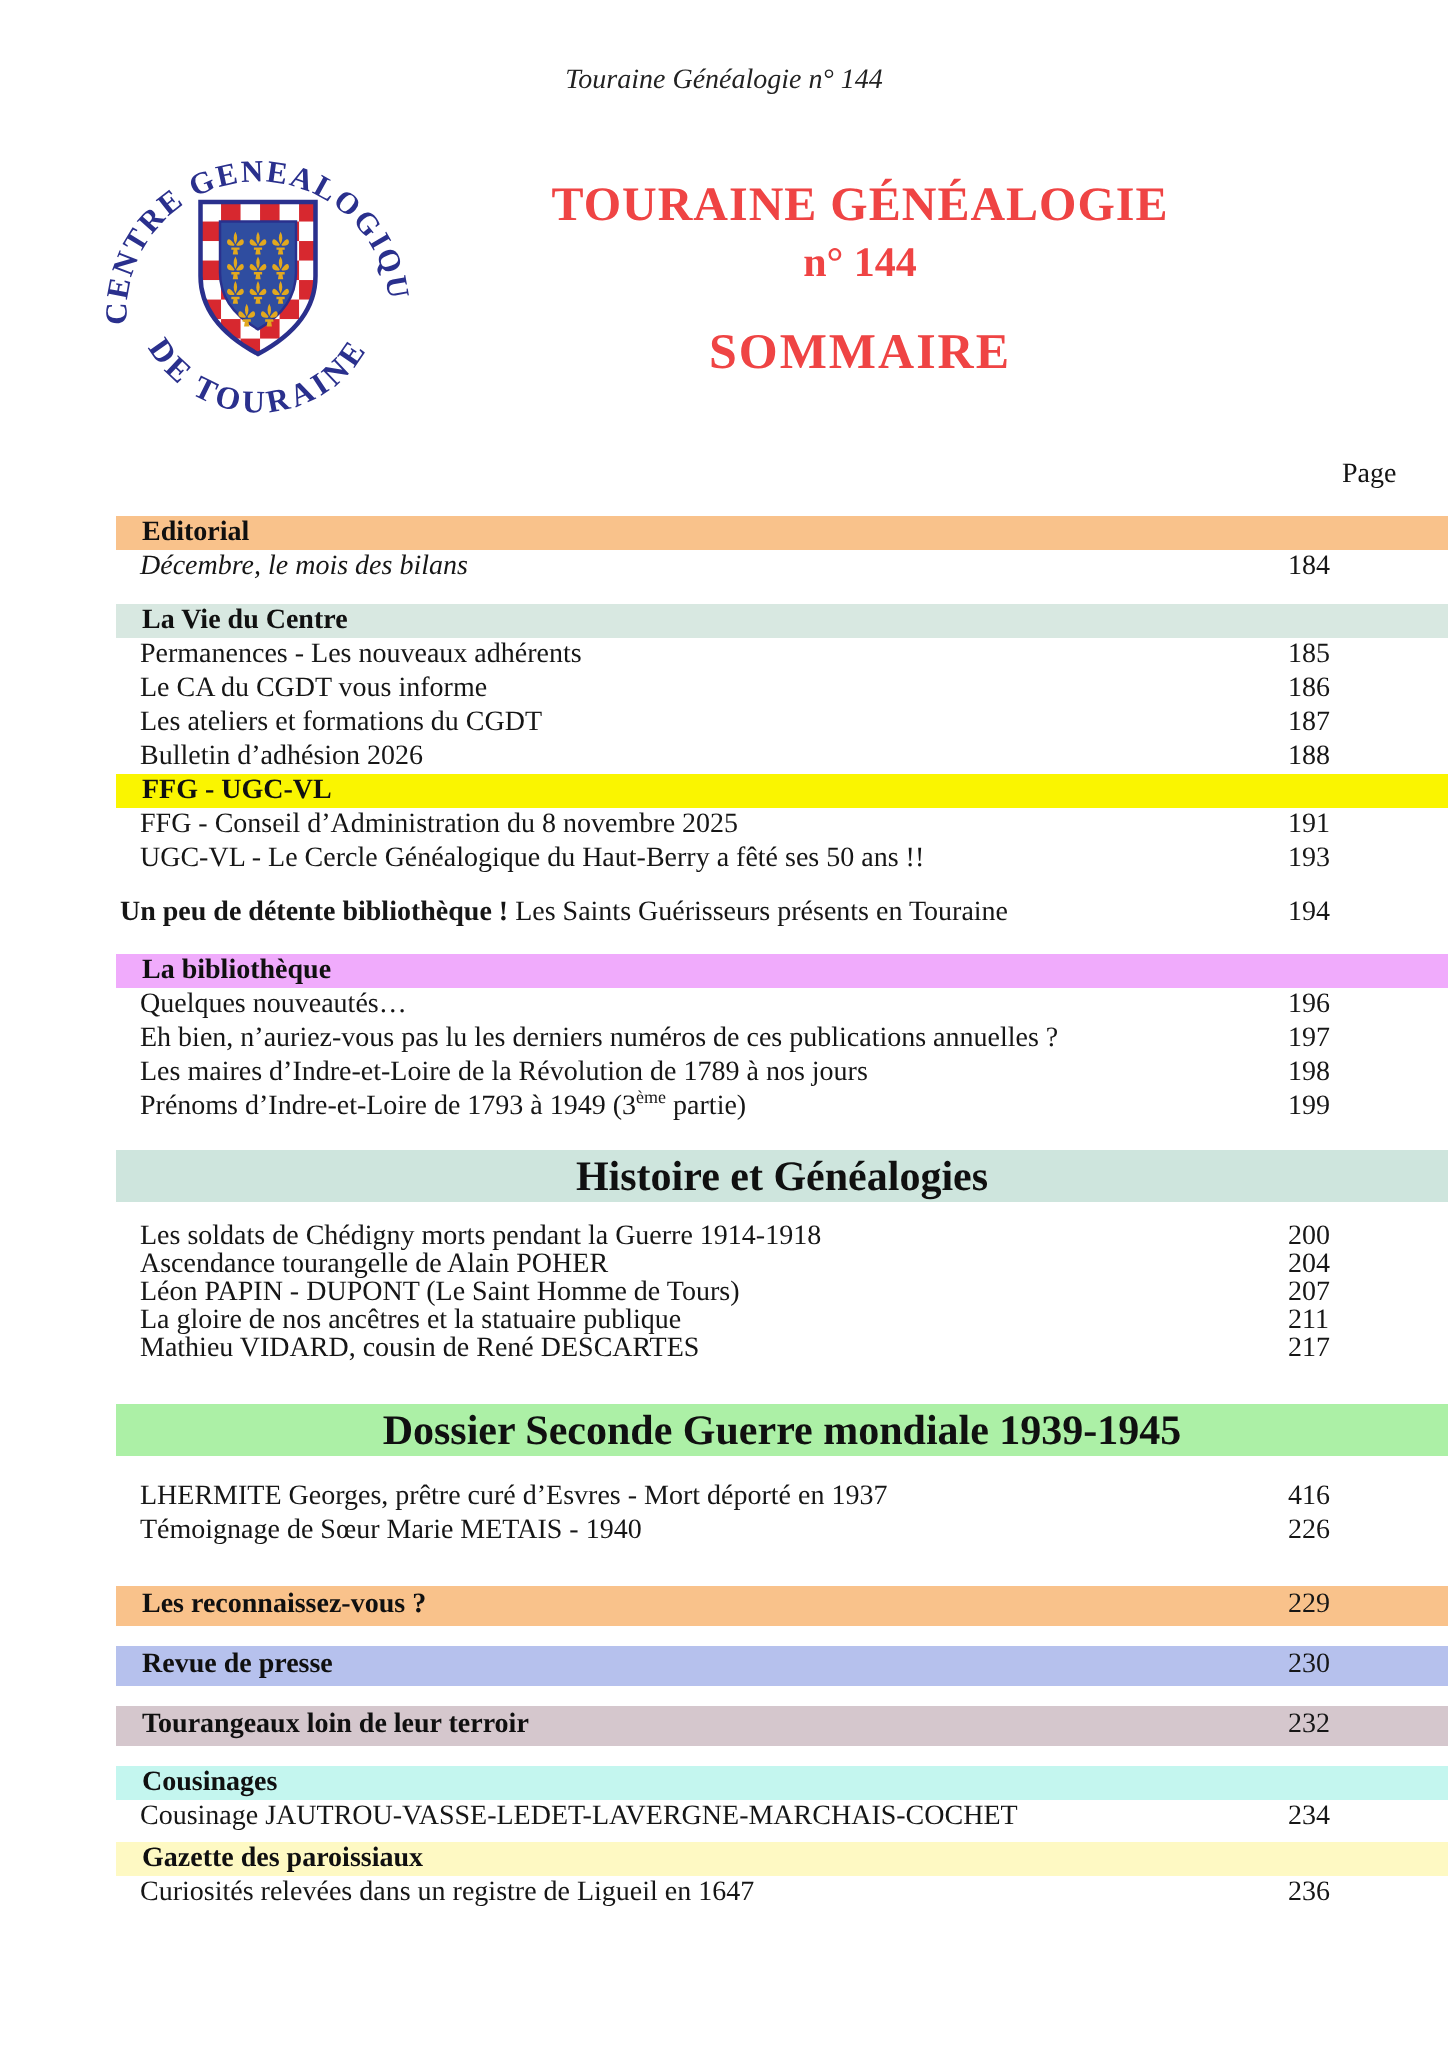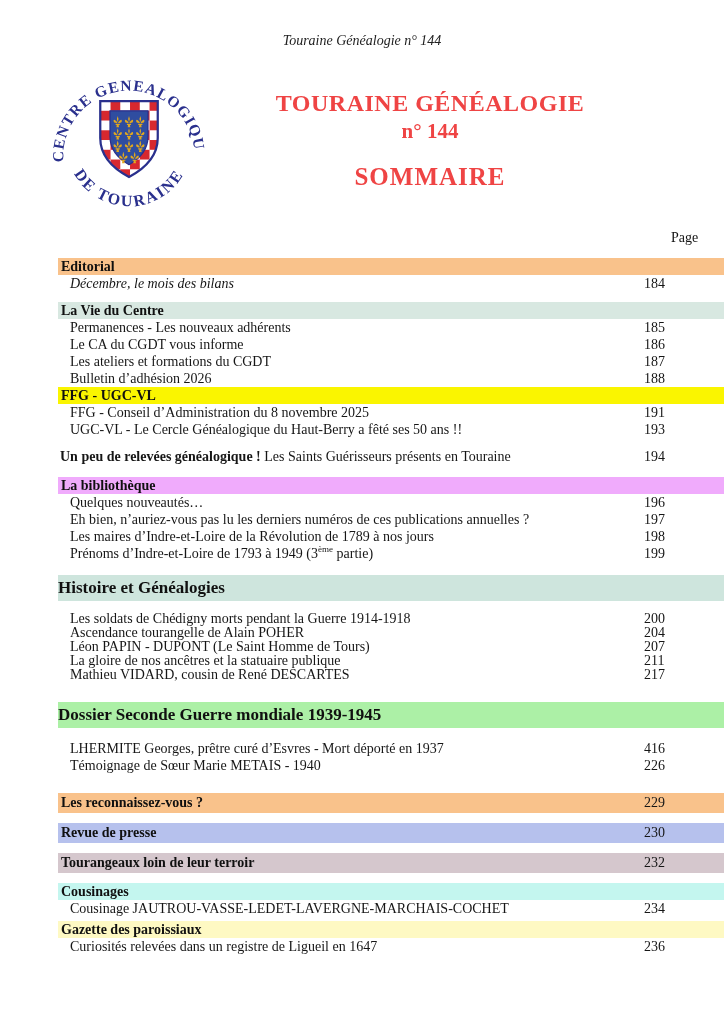--- a/index.html
+++ b/index.html
@@ -26,26 +26,26 @@
   .title-2{font-size:21px;line-height:24px;margin-top:3px;}
   .title-3{font-size:25px;line-height:26px;margin-top:21px;letter-spacing:1px;}
   .page-col-label{position:absolute;left:642px;top:230px;font-size:14px;margin-left:29px;}
   
   .toc{position:absolute;left:58px;top:258px;width:666px;}
   .sec{margin-bottom:10px;}
   .mb0{margin-bottom:0;} .mb4{margin-bottom:4px;} .mb12{margin-bottom:12px;}
   .mb13{margin-bottom:13px;} .mb19{margin-bottom:19px;}
   .band{
     position:relative;height:17px;line-height:17px;
-    padding-left:3px;font-weight:bold;font-size:14px;color:#101010;
+    padding-left:13px;font-weight:bold;font-size:14px;color:#101010;
   }
   .band-tall{height:20px;line-height:20px;}
   .band-center{
-    height:26px;line-height:26px;text-align:left;
-    font-size:17px;padding-left:0;
+    height:26px;line-height:26px;text-align:center;
+    font-size:21px;padding-left:0;
   }
   .row{
     position:relative;line-height:17px;font-size:14px;
     padding-left:12px;color:#161616;
   }
   .tight .row{line-height:14px;}
   .rows-mt11{margin-top:11px;} .rows-mt12{margin-top:12px;}
   .row.italic .txt{font-style:italic;}
   .pg{
     position:absolute;left:586px;top:0;width:44px;
@@ -158,21 +158,21 @@
         <span class="pg">191</span>
       </div>
       <div class="row">
         <span class="txt">UGC-VL - Le Cercle Généalogique du Haut-Berry a fêté ses 50 ans !!</span>
         <span class="pg">193</span>
       </div>
     </div>
 
     <div class="sec mb12">
       <div class="row" style="padding-left:2px;">
-        <span class="bold-lead">Un peu de relevées généalogique !</span><span class="txt"> Les Saints Guérisseurs présents en Touraine</span>
+        <span class="bold-lead">Un peu de détente bibliothèque !</span><span class="txt"> Les Saints Guérisseurs présents en Touraine</span>
         <span class="pg">194</span>
       </div>
     </div>
 
     <div class="sec mb13">
       <div class="band" style="background-color: #f0abfc;">
         <span>La bibliothèque</span>
       </div>
       <div class="row">
         <span class="txt">Quelques nouveautés…</span>

